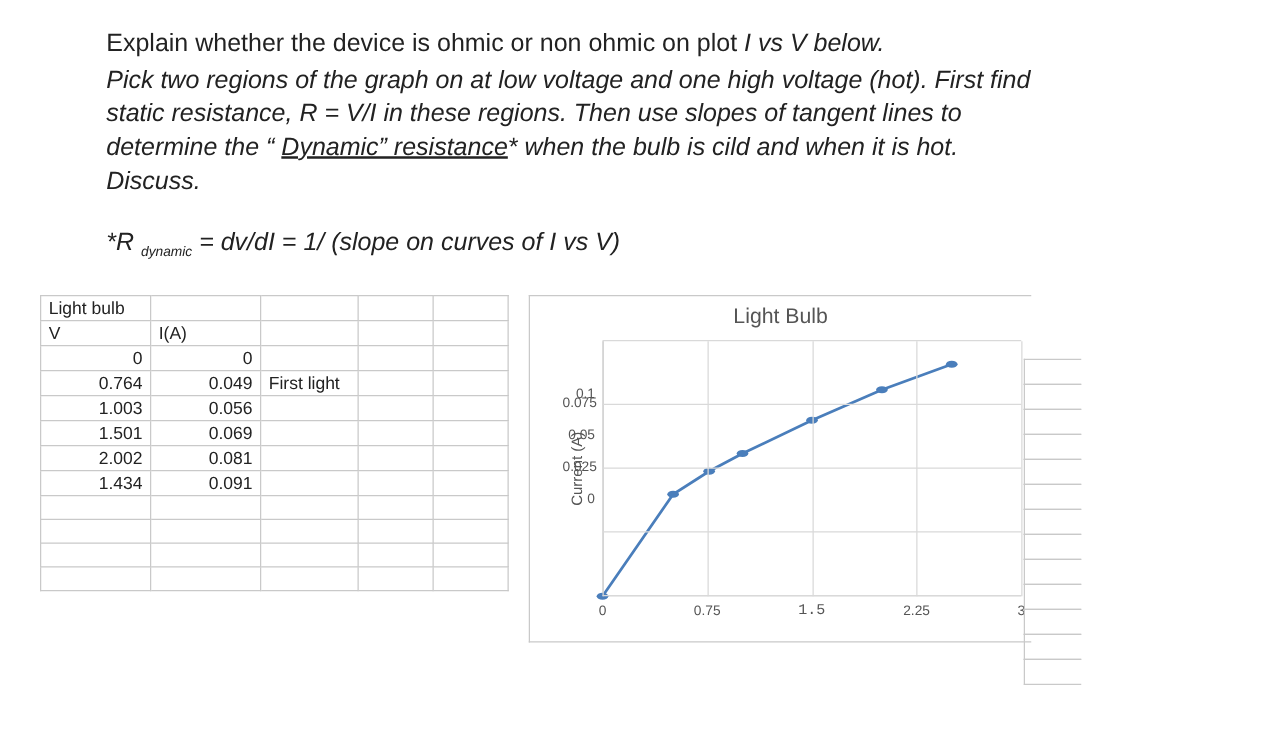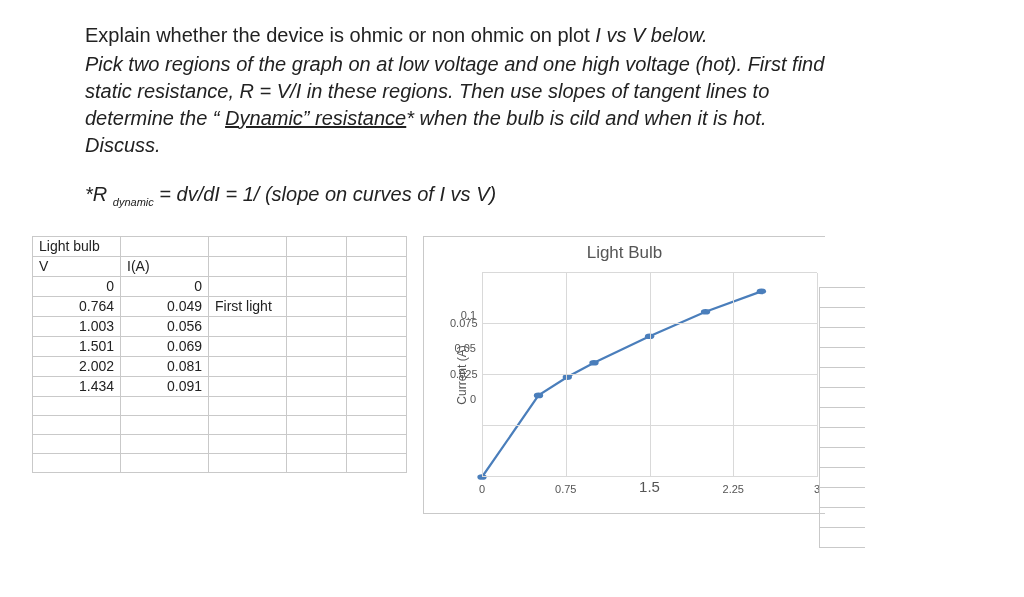--- a/index.html
+++ b/index.html
@@ -181,21 +181,21 @@
           <div class="tick-y" style="top: calc(0% + 36px); position: absolute; left: -32px; width: 26px; bottom: calc(50% + 0px); transform: translateY(50%);">0.05</div>
           <div class="gridline-y" style="bottom: 75%;"></div>
           <div class="tick-y" style="top: calc(0% + 36px); position: absolute; left: -32px; width: 26px; bottom: calc(75% + 0px); transform: translateY(50%);">0.075</div>
           <div class="gridline-y" style="bottom: 100%;"></div>
           <div class="tick-y" style="top: calc(0% + 36px); position: absolute; left: -32px; width: 26px; bottom: calc(100% + 0px); transform: translateY(50%);">0.1</div>
           <div class="gridline-x" style="left: 0%;"></div>
           <div style="position: absolute; bottom: -18px; left: 0%; transform: translateX(-50%); font-size: 11px; color: rgb(85, 85, 85);">0</div>
           <div class="gridline-x" style="left: 25%;"></div>
           <div style="position: absolute; bottom: -18px; left: 25%; transform: translateX(-50%); font-size: 11px; color: rgb(85, 85, 85);">0.75</div>
           <div class="gridline-x" style="left: 50%;"></div>
-          <div style="position: absolute; bottom: -18px; left: 50%; transform: translateX(-50%); font-size: 15px; color: rgb(85, 85, 85);">1.5</div>
+          <div style="position: absolute; bottom: -18px; left: 50%; transform: translateX(-50%); font-size: 12px; color: rgb(85, 85, 85); font-family: Liberation Mono, monospace;">1.5</div>
           <div class="gridline-x" style="left: 75%;"></div>
           <div style="position: absolute; bottom: -18px; left: 75%; transform: translateX(-50%); font-size: 11px; color: rgb(85, 85, 85);">2.25</div>
           <div class="gridline-x" style="left: 100%;"></div>
           <div style="position: absolute; bottom: -18px; left: 100%; transform: translateX(-50%); font-size: 11px; color: rgb(85, 85, 85);">3</div>
         </div>
     </div>
 
   </div>
 
   <div class="rgrid">

